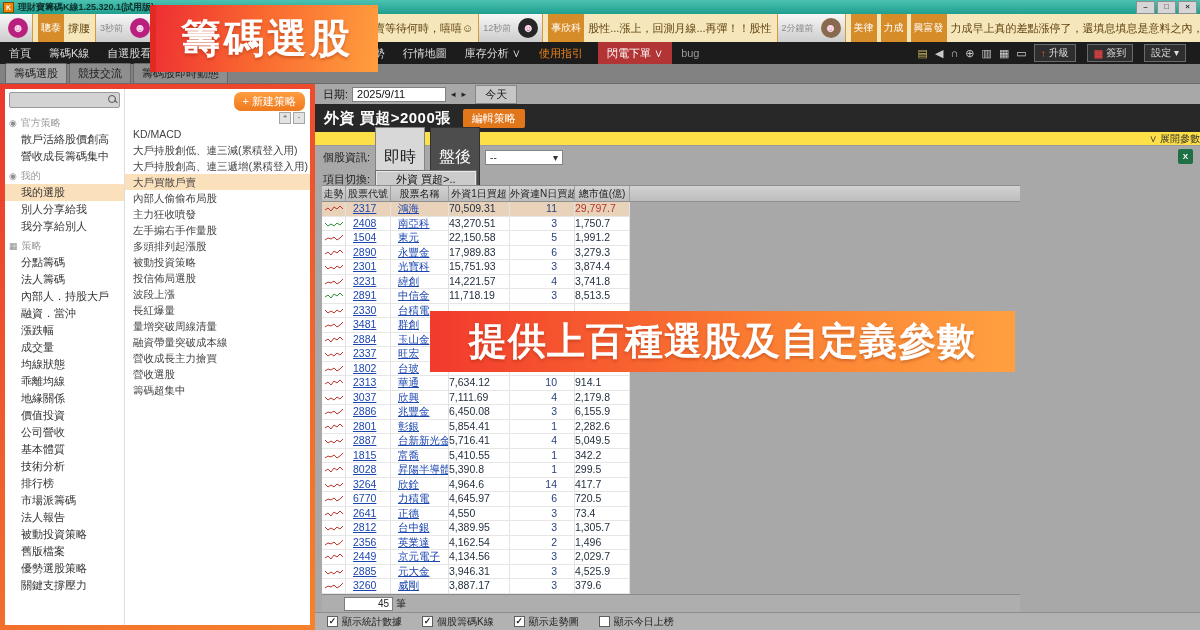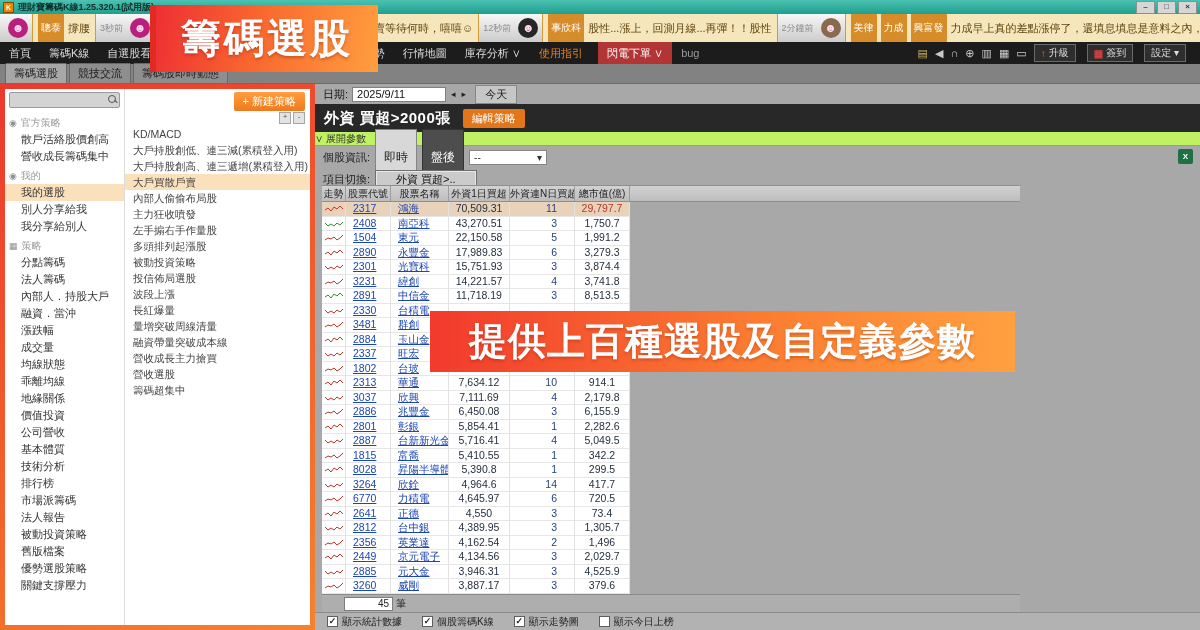--- a/index.html
+++ b/index.html
@@ -67,21 +67,21 @@
     background:#555;transform:rotate(45deg)}
   .nav-header{display:flex;gap:4px;align-items:center;font-size:10px;color:#9a9a9a;
     padding:4px 4px 1px}
   .nav-header .ic{font-size:9px;color:#8f8f8f}
   .nav-item{font-size:11px;color:#333;padding:2px 2px 2px 16px;line-height:13px;
     white-space:nowrap;overflow:hidden}
   .nav-item.active{background:#fbe0bc}
 
   .strategies{flex:1;position:relative;overflow:hidden}
   .new-btn{position:absolute;top:3px;right:5px;background:linear-gradient(#ff9d40,#ef7a1d);
-    color:#fff;font-size:11px;padding:2px 9px;border-radius:2px}
+    color:#fff;font-size:11px;padding:2px 9px;border-radius:7px}
   .mini-btns{position:absolute;top:23px;right:5px;display:flex;gap:2px}
   .mini{width:10px;height:10px;background:#e3e3e3;border:1px solid #a5a5a5;
     font-size:8px;line-height:8px;text-align:center;color:#555}
   .slist{margin-top:37px}
   .s-item{font-size:10.5px;color:#444;padding:2px 2px 2px 8px;line-height:12px;
     white-space:nowrap;overflow:hidden}
   .s-item.active{background:#fbe0bc}
 
   
   .main{left:315px;top:84px;width:885px;height:546px;background:#a8a8a8;position:absolute}
@@ -89,25 +89,25 @@
     font-size:11px;color:#161616}
   .date-input{background:#fff;border:1px solid #808080;width:84px;height:13px;
     font-size:11px;line-height:13px;padding:0 4px;color:#111}
   .darrow{font-size:9px;color:#222;padding:0 1px}
   .today-btn{background:#c6c6c6;border:1px solid #878787;font-size:11px;
     padding:1px 9px;color:#1a1a1a;margin-left:4px}
   .stratbar{height:28px;background:#282828;display:flex;align-items:center;gap:12px;
     padding-left:9px}
   .strat-title{color:#fff;font-size:15px;font-weight:bold;letter-spacing:.5px}
   .edit-btn{background:#e2761b;color:#fff;font-size:11px;padding:2px 9px;border-radius:2px}
-  .expandrow{height:13px;background:#bef264;border-bottom:1px solid #9b9b9b;
-    text-align:left;font-size:10px;color:#2e2e2e;line-height:13px}
+  .expandrow{height:13px;background:#fde047;border-bottom:1px solid #9b9b9b;
+    text-align:right;font-size:10px;color:#2e2e2e;line-height:13px}
   .inforow,.switchrow{height:22px;display:flex;align-items:center;gap:5px;
     padding-left:8px;font-size:11px;color:#1d1d1d;position:relative}
-  .seg{border:1px solid #848484;font-size:12px;padding:19px 8px;background:#d8d8d8;color:#222}
+  .seg{border:1px solid #848484;font-size:16px;padding:19px 8px;background:#d8d8d8;color:#222}
   .seg.sel{background:#4d4d4d;color:#fff;border-color:#333}
   .dd{background:#fff;border:1px solid #848484;width:68px;display:flex;
     justify-content:space-between;align-items:center;padding:1px 4px;font-size:10px;color:#333}
   .excel{position:absolute;right:7px;top:3px;width:15px;height:15px;background:#1f7145;
     color:#fff;font-size:8px;font-weight:bold;text-align:center;line-height:15px;border-radius:2px}
   .switch-btn{background:#cbcbcb;border:1px solid #6f6f6f;box-shadow:inset 0 0 0 1px #e9e9e9;
     font-size:11px;padding:1px 20px;color:#111}
 
   
   .table{position:absolute;left:7px;top:101px;width:698px;bottom:36px;overflow:hidden}
@@ -117,21 +117,21 @@
   .th{border-right:1px solid #9d9d9d;box-sizing:border-box;line-height:15px;
     text-align:center;overflow:hidden;white-space:nowrap;flex:none}
   .tbody{overflow:hidden}
   .tr{display:flex;height:14.5px;background:#fff;border-bottom:1px solid #e6e6e6;
     box-sizing:border-box;width:308px}
   .tr.hl{background:#e8d2ba}
   .td{flex:none;box-sizing:border-box;border-right:1px solid #e2e2e2;
     font-size:10.5px;line-height:13.5px;overflow:hidden;white-space:nowrap}
   .td.spark{display:flex;align-items:center;justify-content:center}
   .td.link{color:#1c46b0;text-decoration:underline;padding-left:7px}
-  .td.num{text-align:center;color:#24303f}
+  .td.num{text-align:left;color:#24303f}
   .td.nnum{text-align:right;padding-right:17px;color:#28427e}
   .td.red{color:#b5382b}
   .w-spark{width:24px}.w-code{width:45px}.w-name{width:58px}
   .w-b1{width:61px}.w-bn{width:65px}.w-mc{width:55px}
   .th.w-fill{flex:1;border-right:none}
 
   .countrow{position:absolute;left:7px;width:698px;bottom:18px;height:18px;
     background:#aeaeae;border-top:1px solid #8a8a8a;display:flex;align-items:center;gap:3px;
     font-size:10px;color:#222;padding-left:22px;box-sizing:border-box}
   .countbox{width:44px;height:12px;background:#fff;border:1px solid #7d7d7d;

